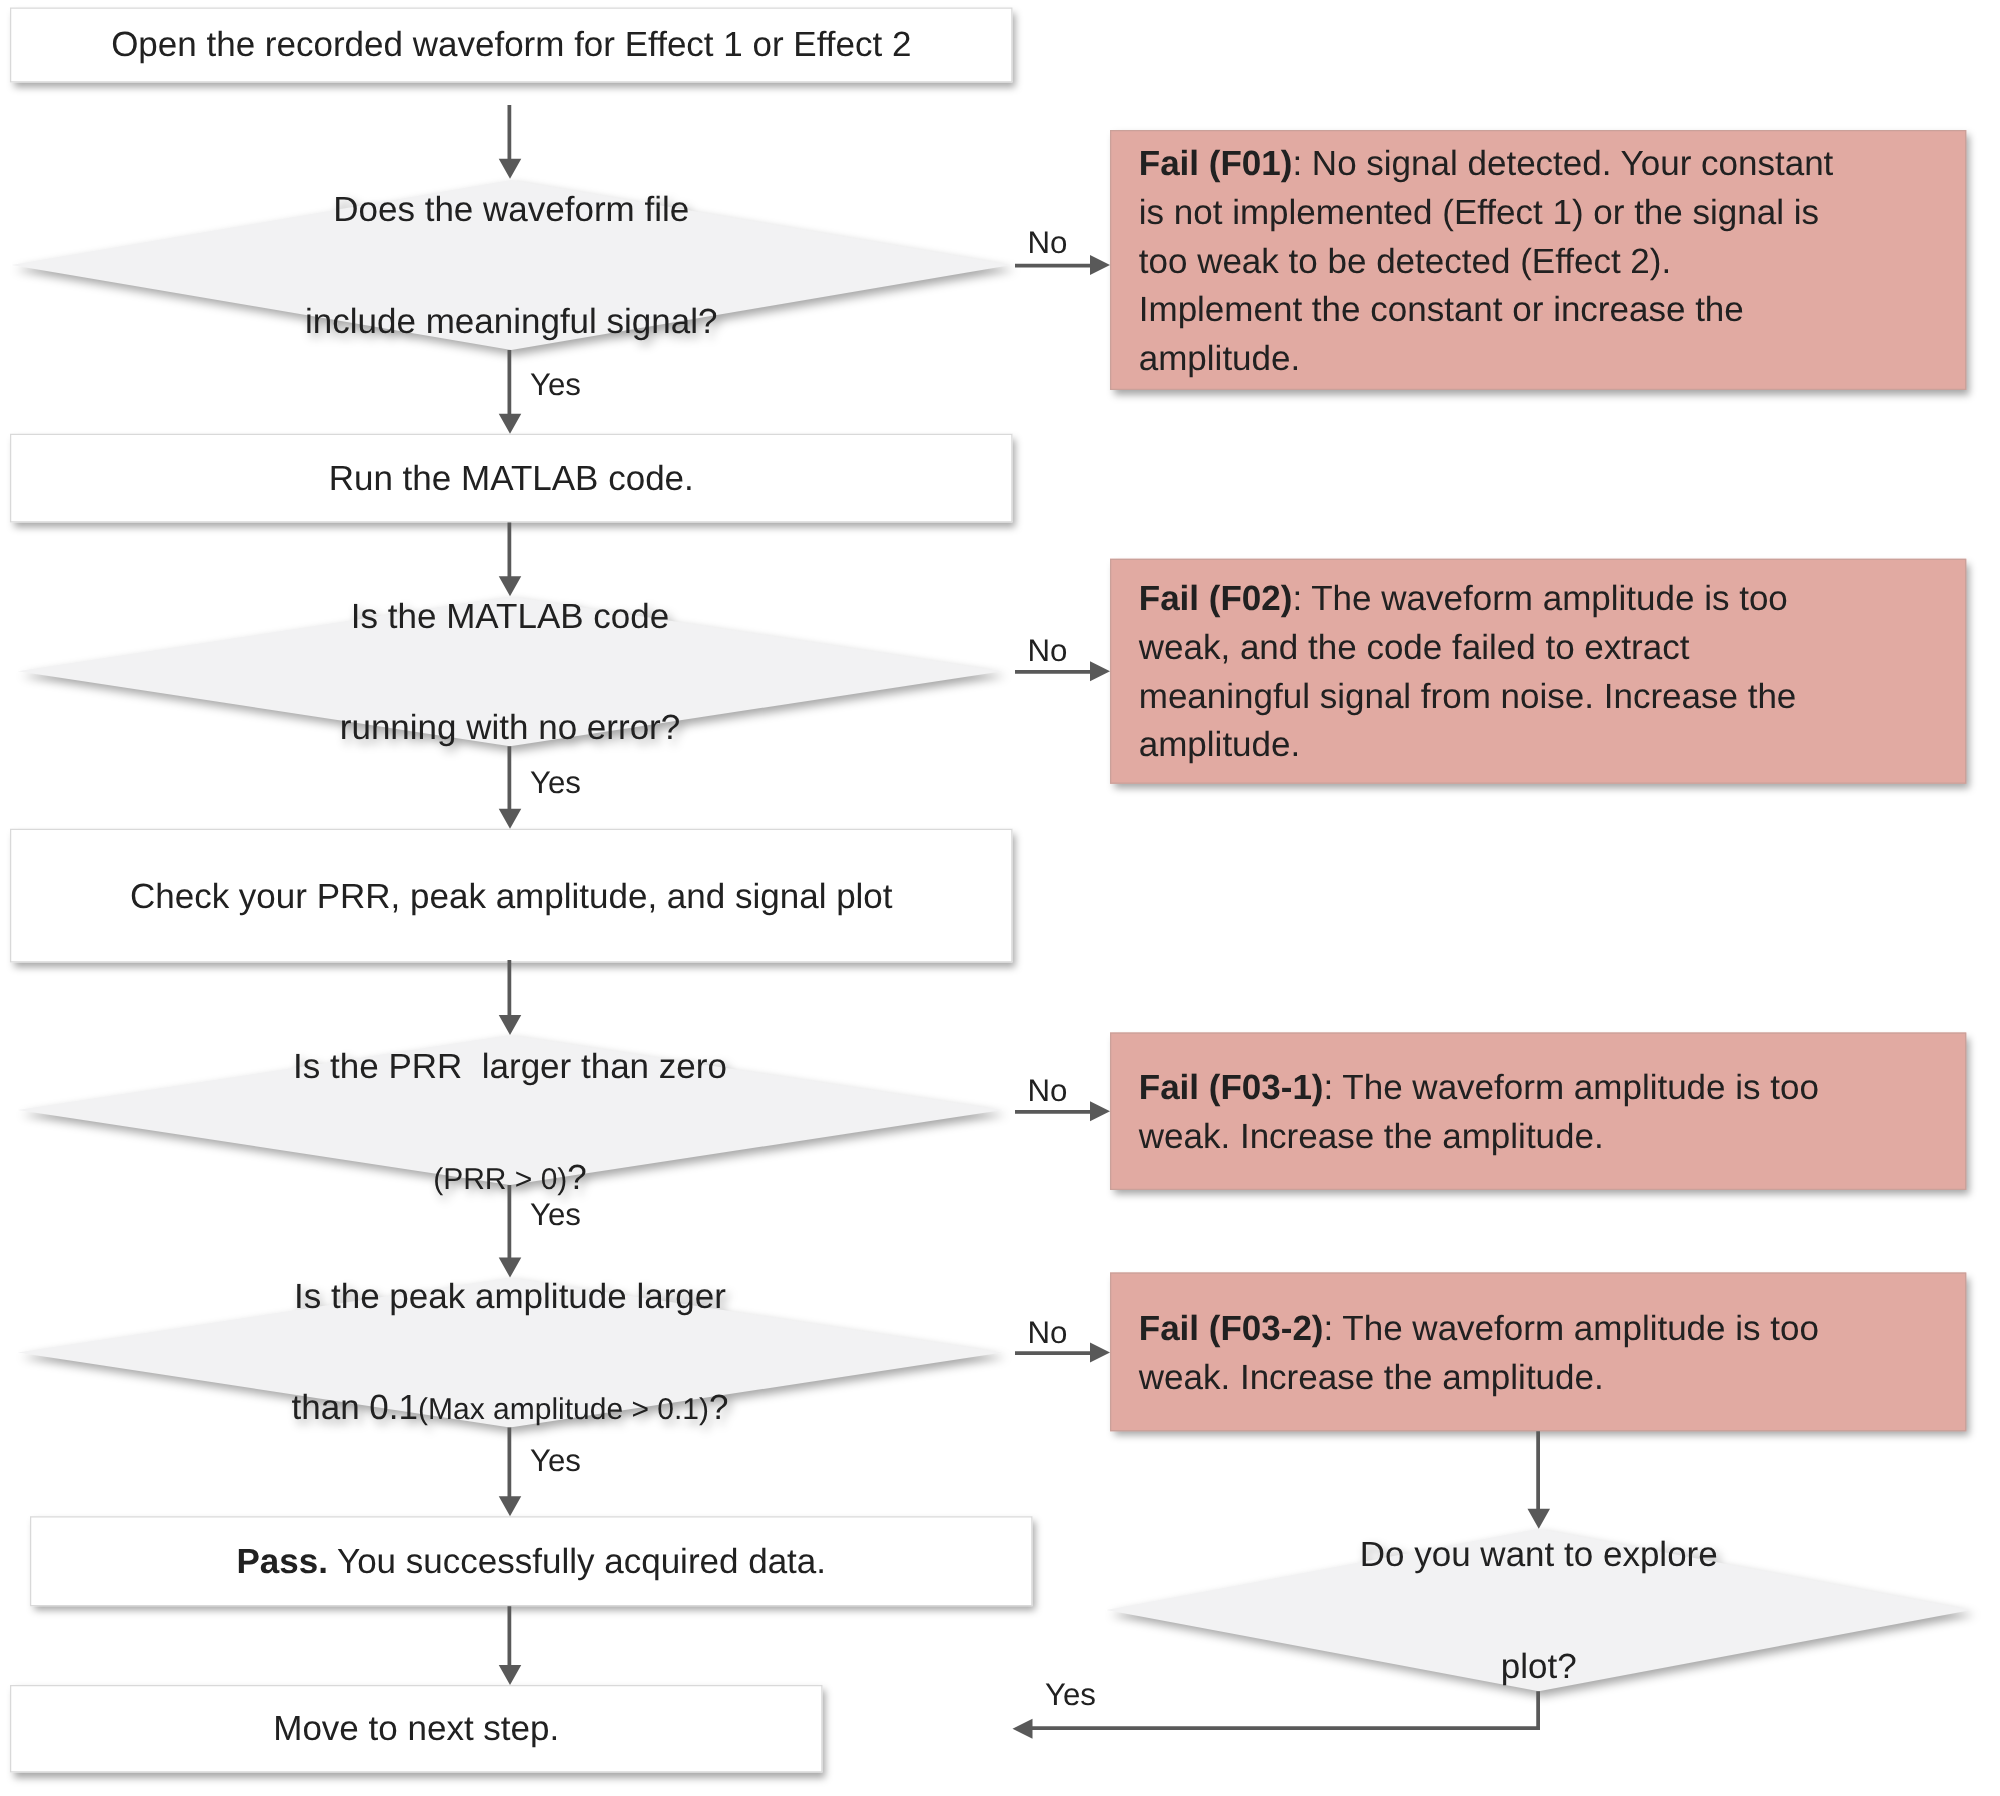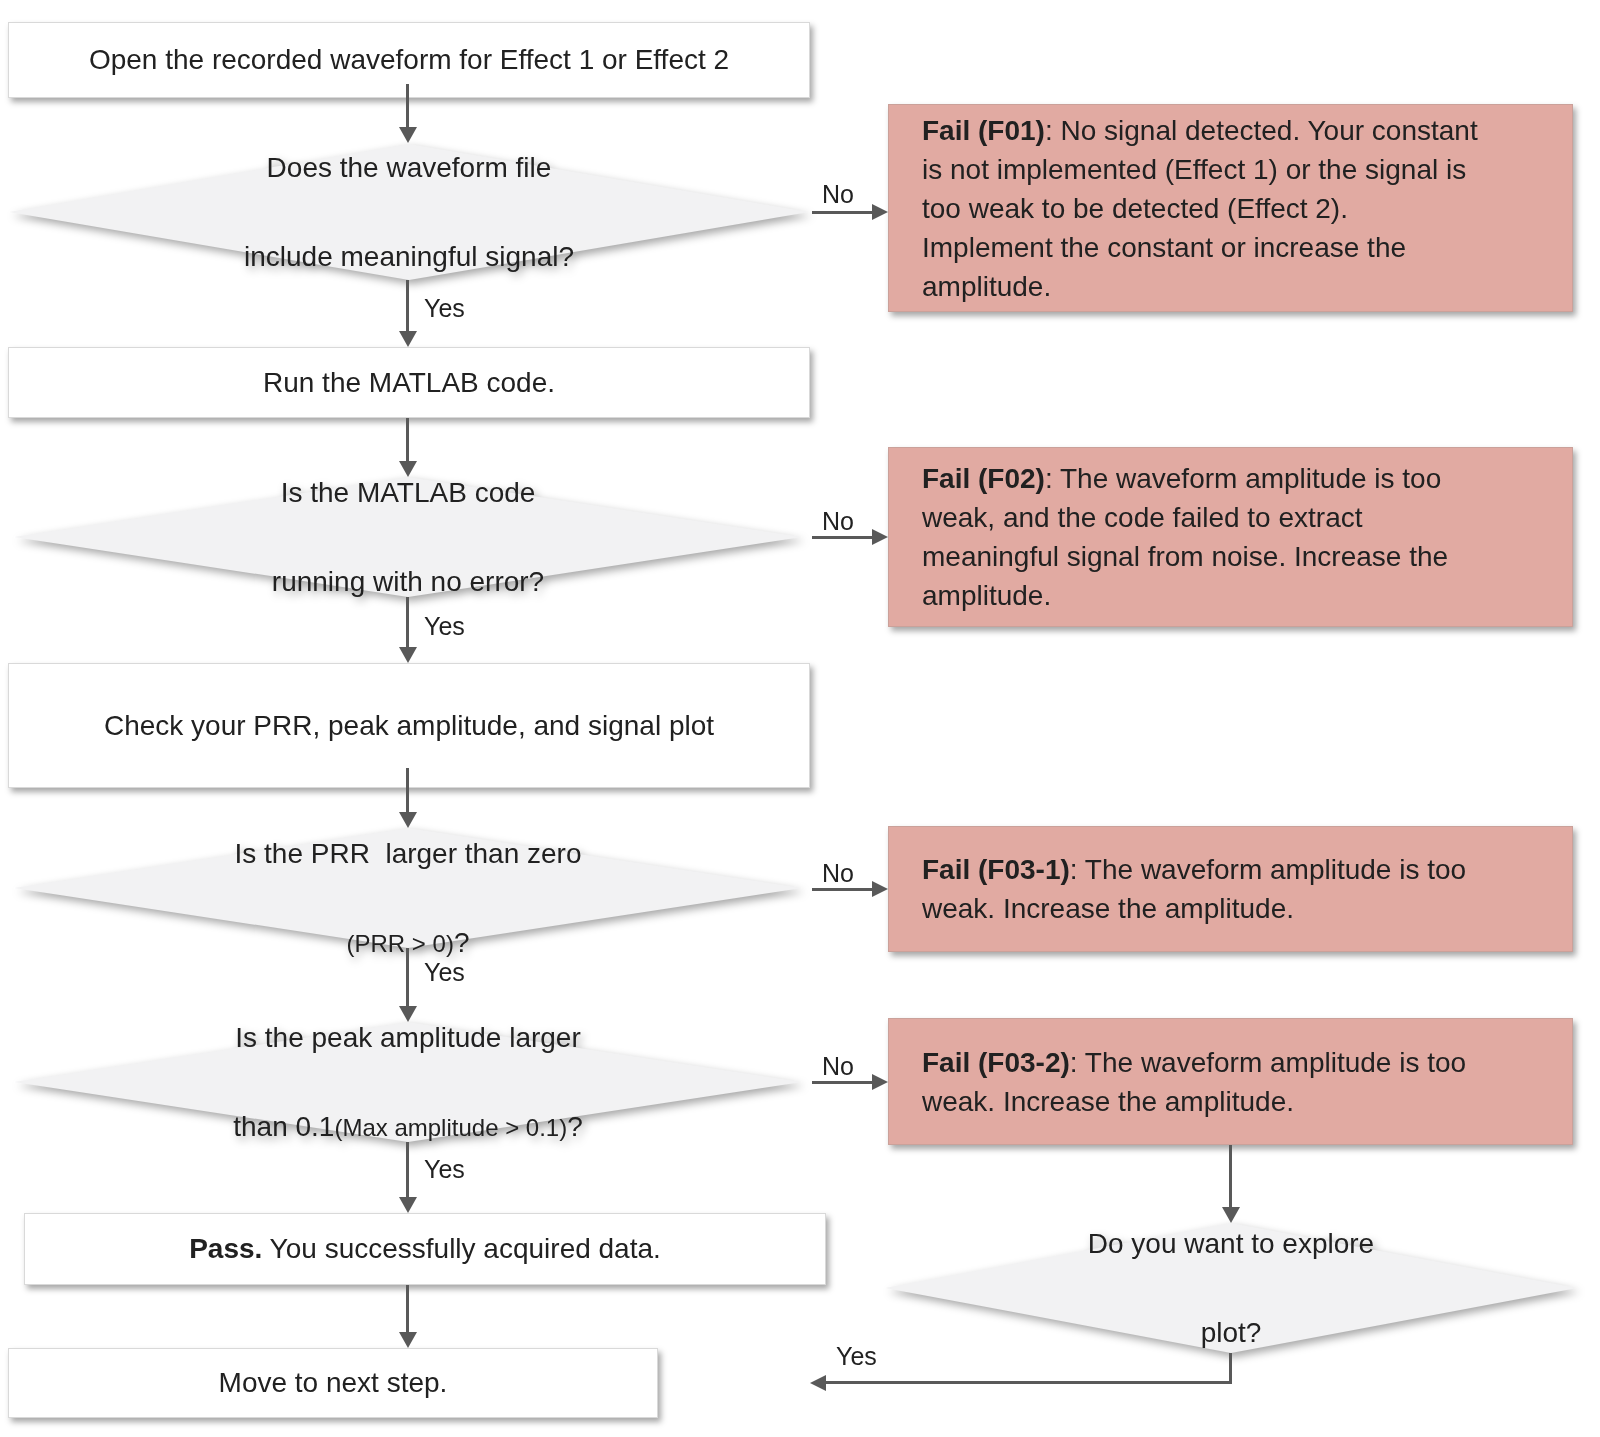--- a/index.html
+++ b/index.html
@@ -15,21 +15,21 @@
     display:flex;align-items:center;justify-content:center;text-align:center;
     font-size:28px;box-sizing:border-box;
   }
   .fbox{
     position:absolute;background:var(--fail-fill,#e1aaa2);
     border:1px solid var(--fail-border,#caa19a);
     box-shadow:3px 4px 6px rgba(0,0,0,.35);
     display:flex;align-items:center;text-align:left;
     font-size:28px;line-height:39px;padding:0 14px 0 22px;box-sizing:border-box;
   }
-  .fbox p{margin:11px;white-space:pre-line;}
+  .fbox p{margin:0;white-space:pre-line;}
   .dwrap{position:absolute;filter:drop-shadow(3px 4px 4px rgba(0,0,0,.35));}
   .diamond{position:absolute;left:0;top:0;right:0;bottom:0;
     background:var(--decision-fill,#f2f2f3);
     clip-path:polygon(50% 0,100% 50%,50% 100%,0 50%);}
   .dtext{position:absolute;left:0;top:0;right:0;bottom:0;
     display:flex;flex-direction:column;align-items:center;justify-content:center;
     text-align:center;font-size:28px;line-height:41px;gap:48px;}
   .elabel{position:absolute;font-size:25px;color:var(--text,#212121);}
   .vline{position:absolute;width:3px;background:var(--arrow,#595959);}
   .hline{position:absolute;height:3px;background:var(--arrow,#595959);}
@@ -44,29 +44,29 @@
     border-right:16px solid var(--arrow,#595959);}
   b{font-weight:700;}
   .small{font-size:24px;}
   .pre{white-space:pre;margin-top:20px;}
 </style>
 </head>
 <body>
 
 <div id="canvas">
 
-  <div class="pbox" style="left:8px;top:22px;width:802px;height:76px">
+  <div class="pbox" style="left:8px;top:6px;width:802px;height:60px">
     <span>Open the recorded waveform for Effect 1 or Effect 2</span>
   </div>
 
   <div class="pbox" style="left:8px;top:347px;width:802px;height:71px">
     <span>Run the MATLAB code.</span>
   </div>
 
-  <div class="pbox" style="left:8px;top:663px;width:802px;height:125px;flex-direction:column;line-height:44px">
+  <div class="pbox" style="left:8px;top:663px;width:802px;height:107px;flex-direction:column;line-height:44px">
     <span>Check your PRR, peak amplitude, and signal plot</span>
   </div>
 
   <div class="pbox" style="left:24px;top:1213px;width:802px;height:72px">
     <span><b>Pass.</b><span class="pre"> You successfully acquired data.</span></span>
   </div>
 
   <div class="pbox" style="left:8px;top:1348px;width:650px;height:70px">
     <span>Move to next step.</span>
   </div>

